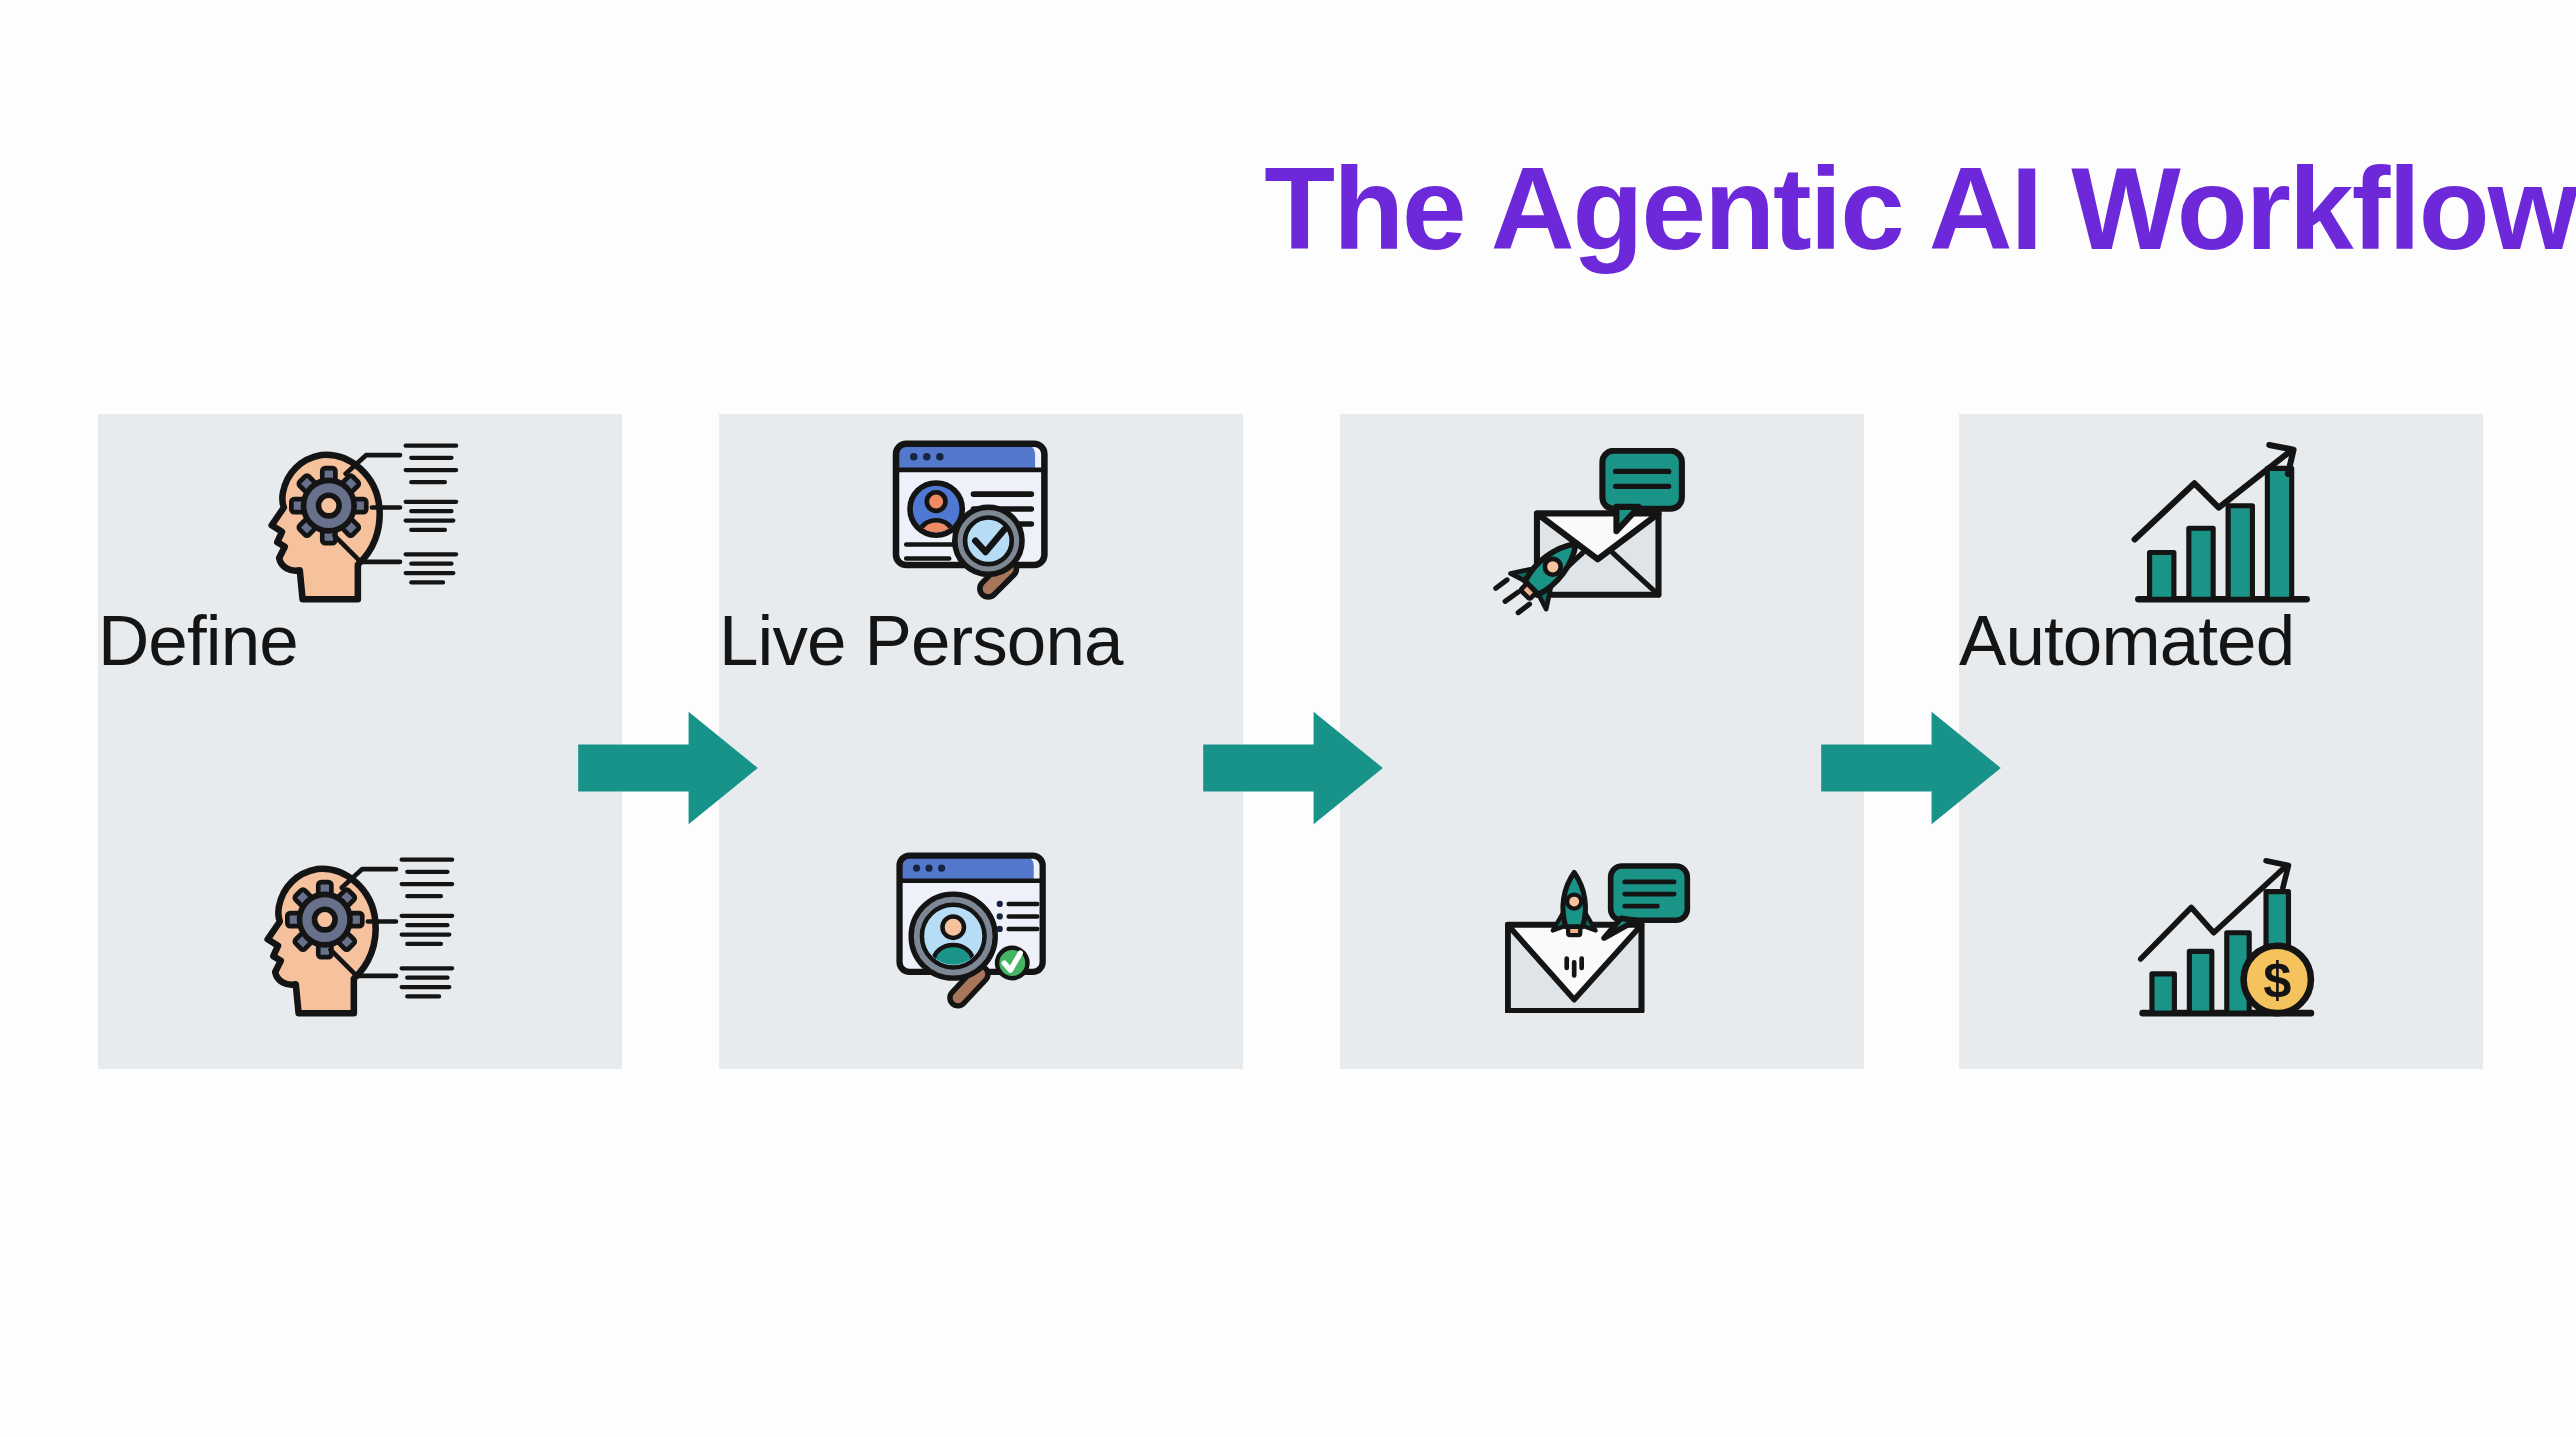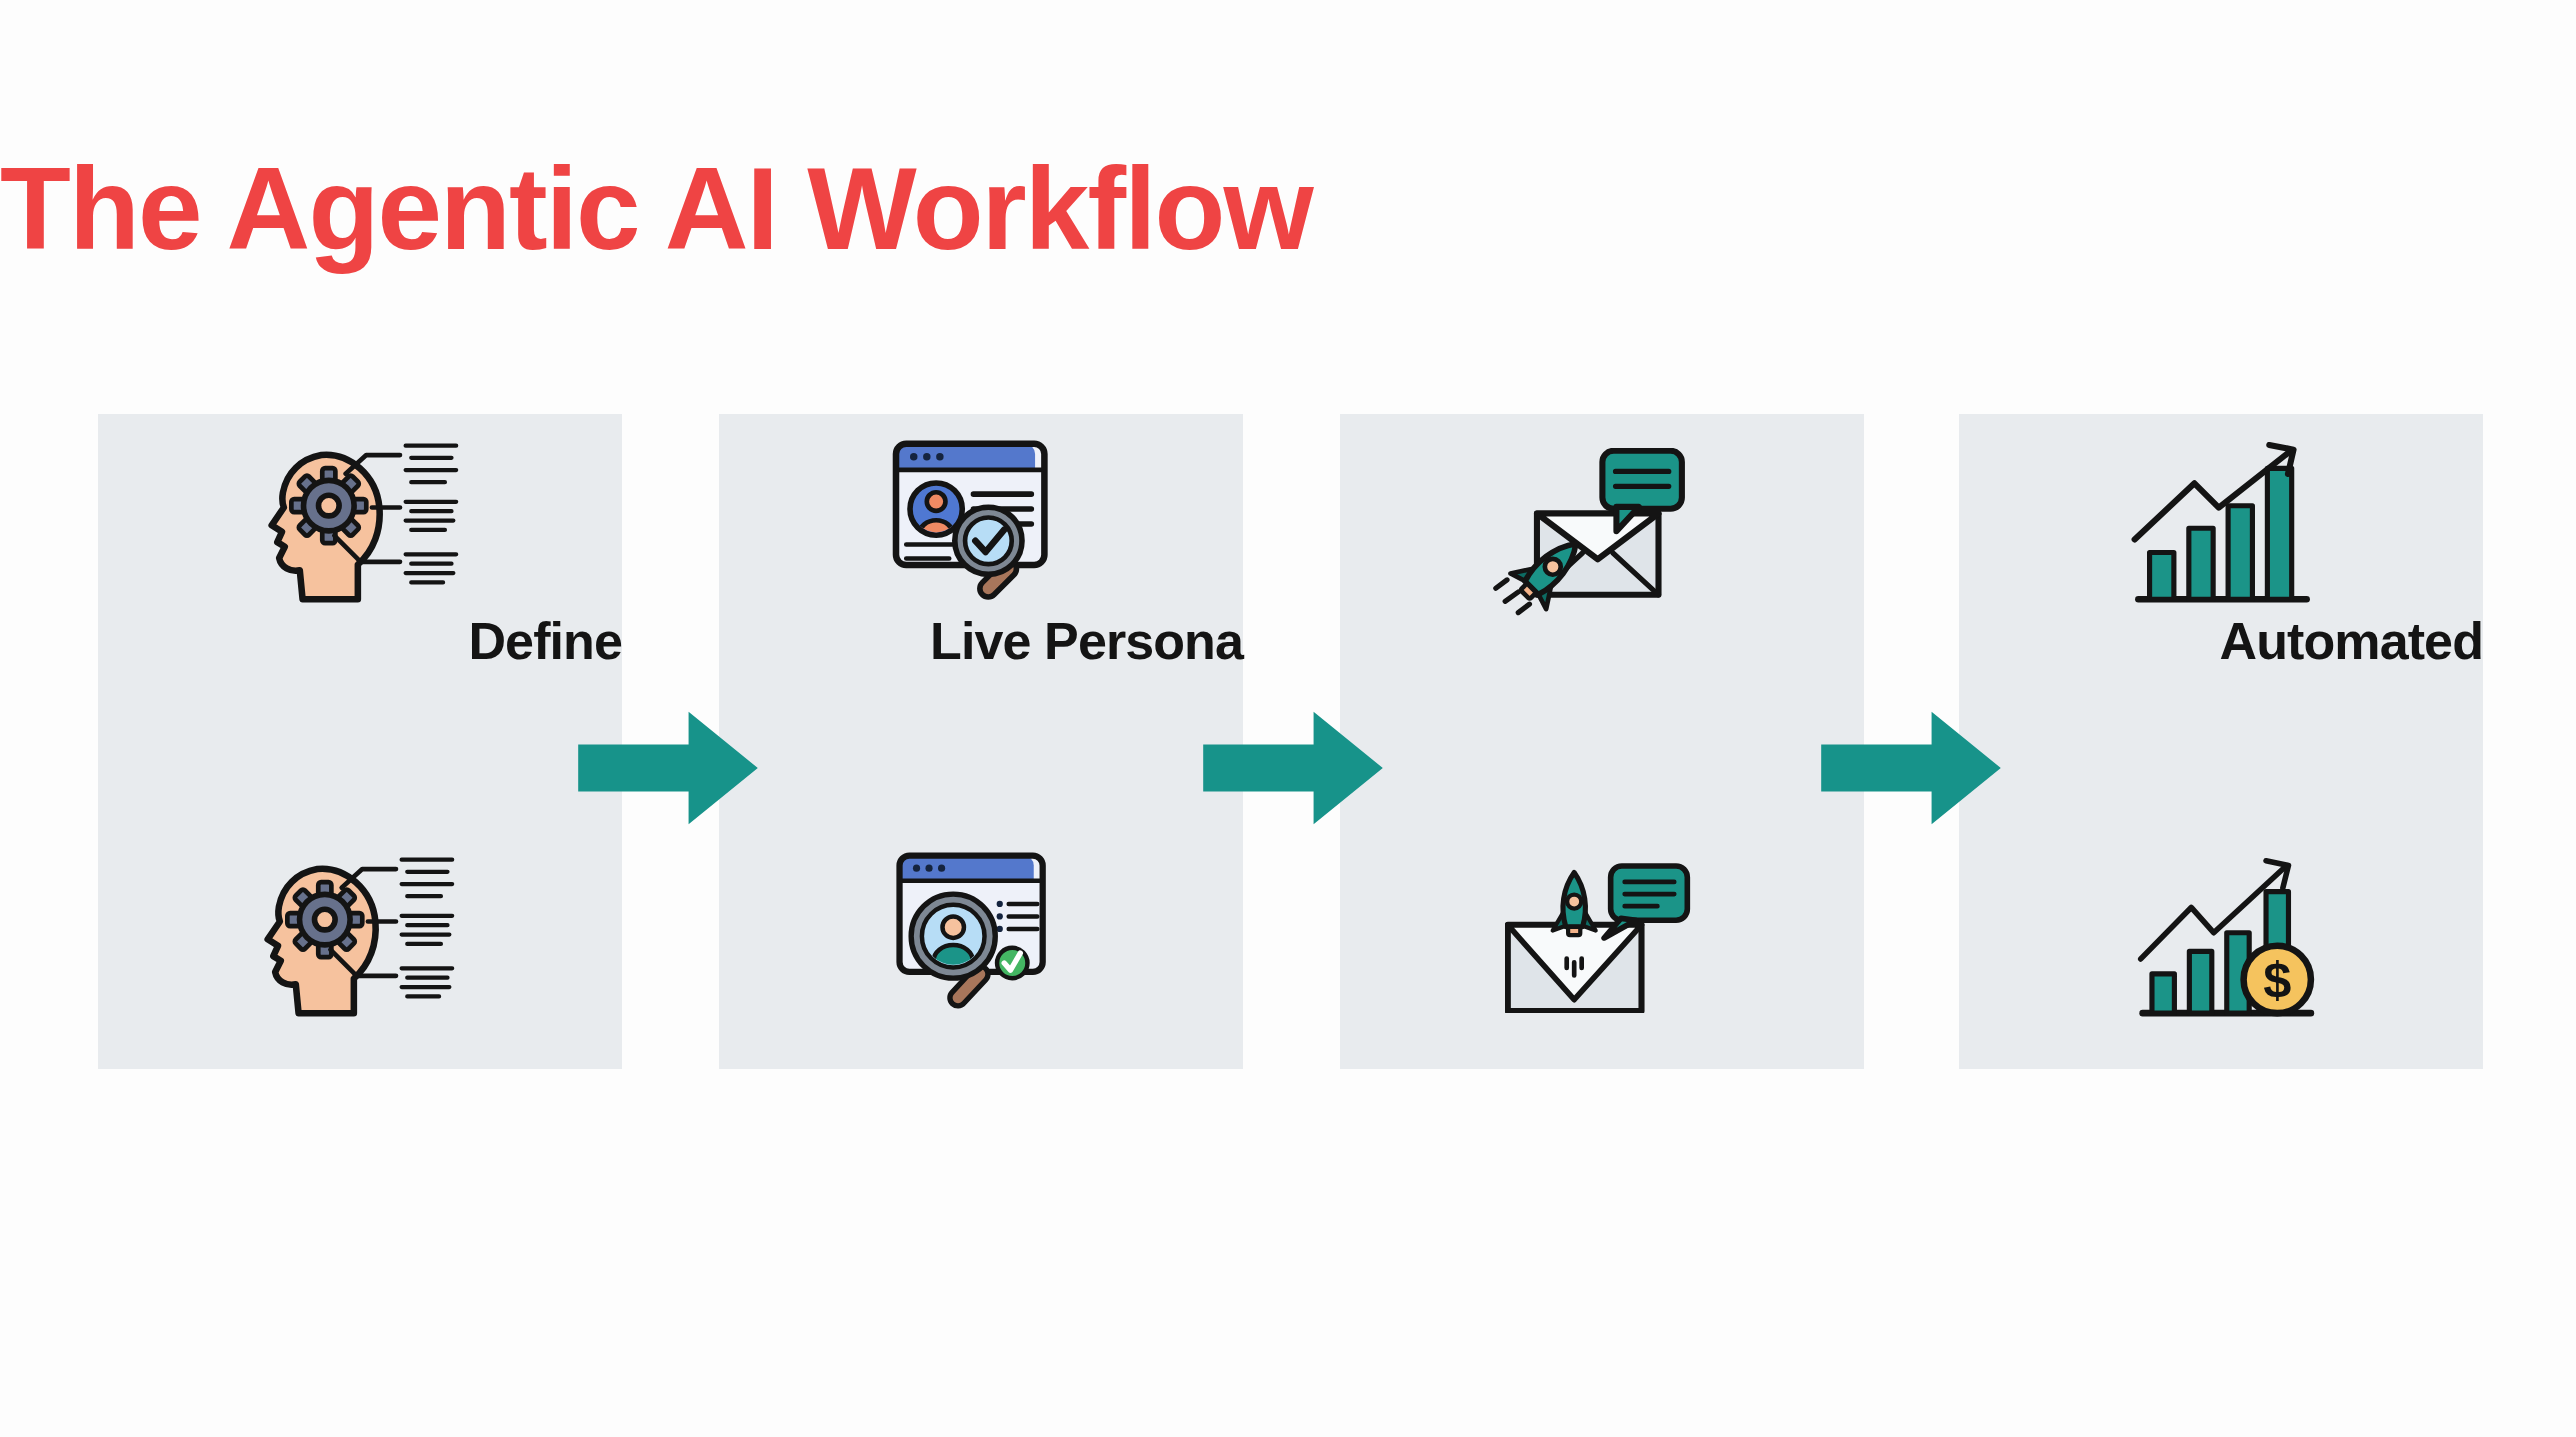--- a/index.html
+++ b/index.html
@@ -1,23 +1,23 @@
 <!DOCTYPE html>
 <html style="--accent: #17938a; --icon-teal: #1b9488; --dark-teal: #0d6b63; --box-bg: #e8ebee; --ink: #141414; --skin: #f6c29e; --gear: #67718c; --browser-blue: #5478cc; --avatar-blue: #4f78d2; --salmon: #f08a63; --lens-blue: #b7ddf6; --ring-gray: #7e8894; --handle-brown: #a8765b; --check-green: #44b663; --coin-gold: #f5c35e; --envelope-gray: #dfe4e9; --envelope-light: #f8fafb; --paper: #eef1f9; --navy: #15243f;font-size:15px"><head>
 <meta charset="utf-8">
 <style>
   html,body{margin:0;padding:0;background:#fff;}
   .canvas{position:relative;width:2576px;height:1438px;background:#fdfdfd;overflow:hidden;
           font-family:"Liberation Sans",sans-serif;color:var(--ink,#141414);}
-  .title{position:absolute;top:146px;left:0;width:100%;text-align:left;
-         font-size:116px;font-weight:700;letter-spacing:-1.9px;color:#ef4444;line-height:1.1;}
+  .title{position:absolute;top:146px;left:0;width:100%;text-align:right;
+         font-size:116px;font-weight:700;letter-spacing:-1.9px;color:#6d28d9;line-height:1.1;}
   .step{position:absolute;top:414px;width:524px;height:655px;background:var(--box-bg,#e8ebee);}
   #b1{left:98px}#b2{left:719px}#b3{left:1340px}#b4{left:1959px}
-  .lbl{position:absolute;top:172px;left:0;right:0;text-align:right;
-       font-size:52px;line-height:110px;font-weight:700;letter-spacing:-0.9px;color:var(--ink,#141414);}
+  .lbl{position:absolute;top:172px;left:0;right:0;text-align:left;
+       font-size:71px;line-height:110px;font-weight:400;letter-spacing:-0.9px;color:var(--ink,#141414);}
   .ic{position:absolute;display:block;}
   #b1 .ic-top{left:169px;top:26px}   #b1 .ic-bot{left:165px;top:440px}
   #b2 .ic-top{left:172px;top:26px}   #b2 .ic-bot{left:168px;top:438px}
   #b3 .ic-top{left:148px;top:34px}   #b3 .ic-bot{left:165px;top:449px}
   #b4 .ic-top{left:170px;top:28px}   #b4 .ic-bot{left:178px;top:440px}
   .arrow{position:absolute;top:710px;width:180px;height:116px;}
   #a1{left:578px}#a2{left:1203px}#a3{left:1821px}
   
   .f-accent{fill:var(--accent,#17938a)}
   .f-teal{fill:var(--icon-teal,#1b9488)}

